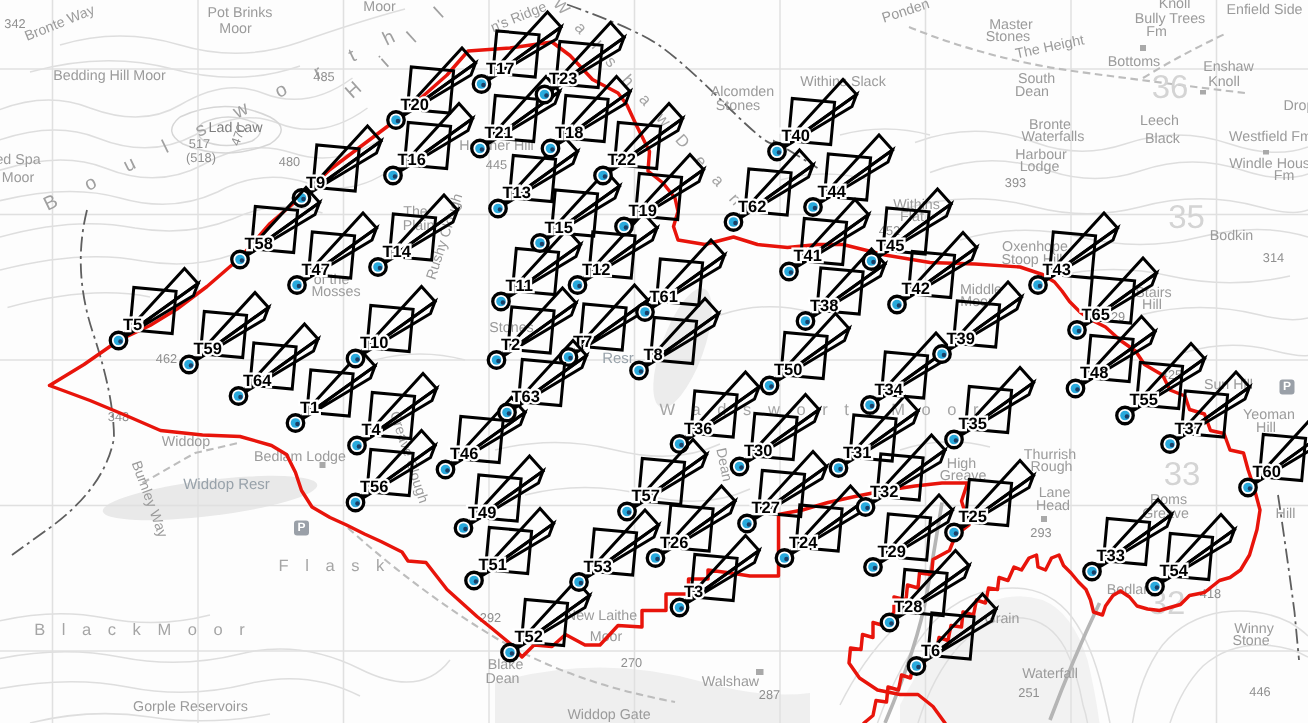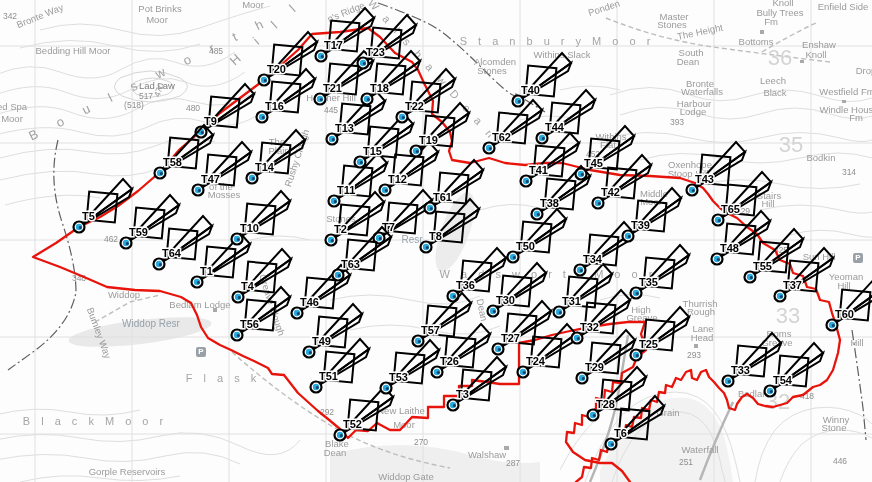--- a/index.html
+++ b/index.html
@@ -121,26 +121,25 @@
       <div class="pl" style="left: 40px; top: 16px; transform: translate(-50%, -50%) rotate(-22deg);">Bronte Way</div>
       <div class="pl" style="left: 160px; top: 9px;">Pot Brinks</div>
       <div class="pl" style="left: 157px; top: 20px;">Moor</div>
       <div class="pl" style="left: 253px; top: 5px;">Moor</div>
       <div class="pl" style="left: 73px; top: 51px;">Bedding Hill Moor</div>
       <div class="pl" style="left: 12px; top: 107px;">ed Spa</div>
       <div class="pl" style="left: 12px; top: 119px;">Moor</div>
       <div class="pl pl-huge" style="left: 150px; top: 78px; transform: translate(-50%, -50%) rotate(-26deg);">B o u l s w o r t h</div>
       <div class="pl pl-huge" style="left: 266px; top: 32px; transform: translate(-50%, -50%) rotate(-42deg);">H i l l</div>
       <div class="pl pl-dark" style="left: 157px; top: 86px;">Lad Law</div>
-      <div class="pl pl-num" style="left: 146px; top: 96px;">517</div>
+      <div class="pl pl-num" style="left: 133px; top: 96px;">517</div>
       <div class="pl pl-num" style="left: 134px; top: 105px;">(518)</div>
       <div class="pl pl-num" style="left: 216px; top: 51px;">485</div>
       <div class="pl pl-num" style="left: 193px; top: 108px;">480</div>
       <div class="pl pl-num" style="left: 159px; top: 90px; transform: translate(-50%, -50%) rotate(-70deg);">470</div>
-      <div class="pl pl-sp" style="left: 557px; top: 41px;">S t a n b u r y   M o o r</div>
       <div class="pl" style="left: 562px; top: 55px;">Withins Slack</div>
       <div class="pl" style="left: 495px; top: 62px;">Alcomden</div>
       <div class="pl" style="left: 492px; top: 71px;">Stones</div>
       <div class="pl" style="left: 604px; top: 8px; transform: translate(-50%, -50%) rotate(-18deg);">Ponden</div>
       <div class="pl" style="left: 674px; top: 17px;">Master</div>
       <div class="pl" style="left: 672px; top: 25px;">Stones</div>
       <div class="pl" style="left: 700px; top: 32px; transform: translate(-50%, -50%) rotate(-12deg);">The Height</div>
       <div class="pl" style="left: 691px; top: 53px;">South</div>
       <div class="pl" style="left: 688px; top: 62px;">Dean</div>
       <div class="pl" style="left: 780px; top: 13px;">Bully Trees</div>

